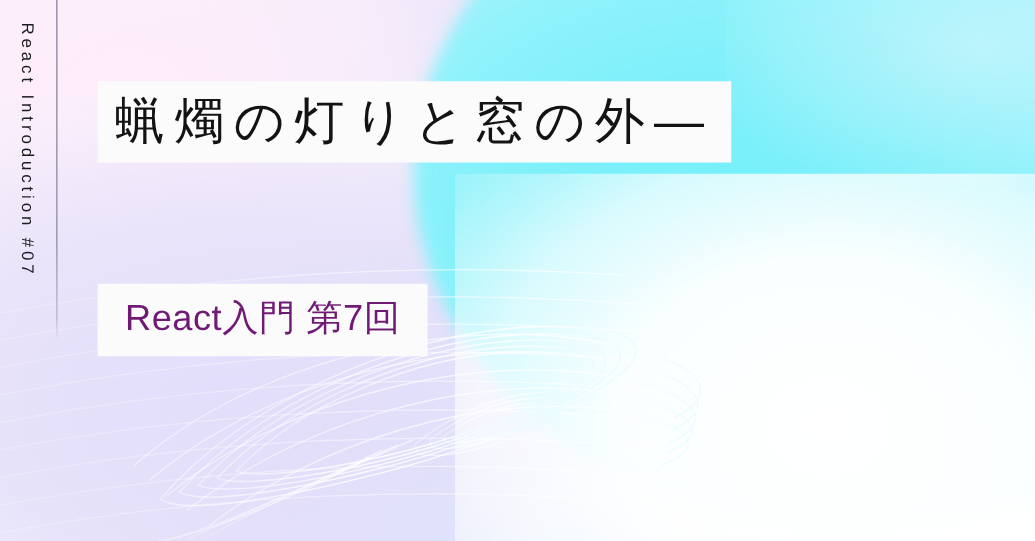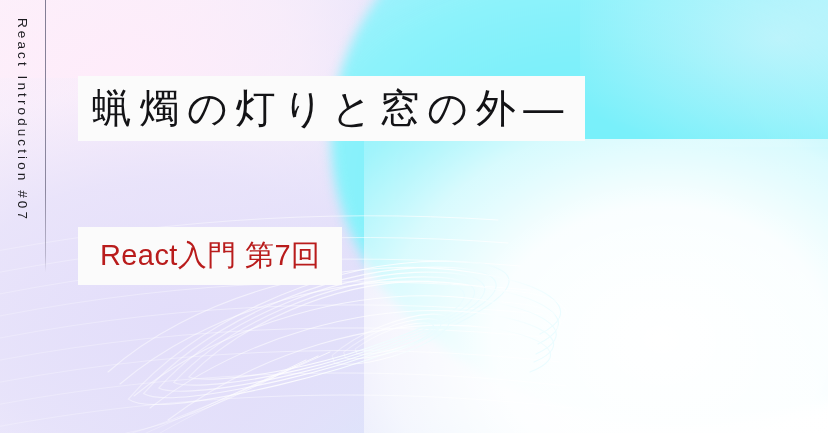--- a/index.html
+++ b/index.html
@@ -154,21 +154,21 @@
     color: #1c1c20;
     font-weight: 400;
     white-space: nowrap;
     line-height: 1;
   }
 
   
   .title-stack {
     position: absolute;
     left: 78px;
-    top: 76px;
+    top: 65px;
   }
   .title-line {
     display: block;
     background: #fbfbfb;
     color: #131316;
     font-size: 40px;
     line-height: 1;
     letter-spacing: 7.5px;
     font-weight: 400;
     white-space: nowrap;
@@ -178,21 +178,21 @@
   }
   .title-line.l2 {
     margin-top: 2px;
   }
 
   .subtitle {
     position: absolute;
     left: 78px;
     top: 227px;
     background: #fbfbfb;
-    color: #b91c1c;
+    color: #701a75;
     font-size: 29px;
     line-height: 1;
     letter-spacing: 0.4px;
     font-weight: 400;
     white-space: nowrap;
     width: max-content;
     padding: 14px 22px 15px 22px;
   }
 </style>
 </head>

